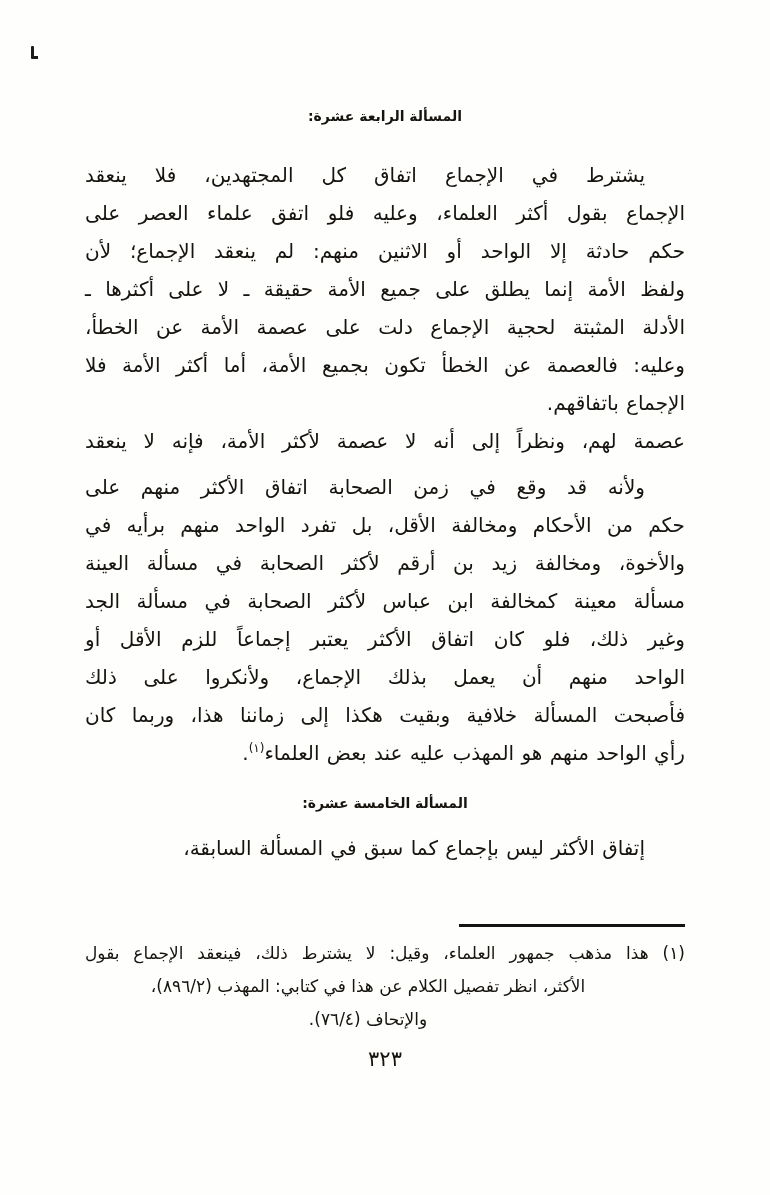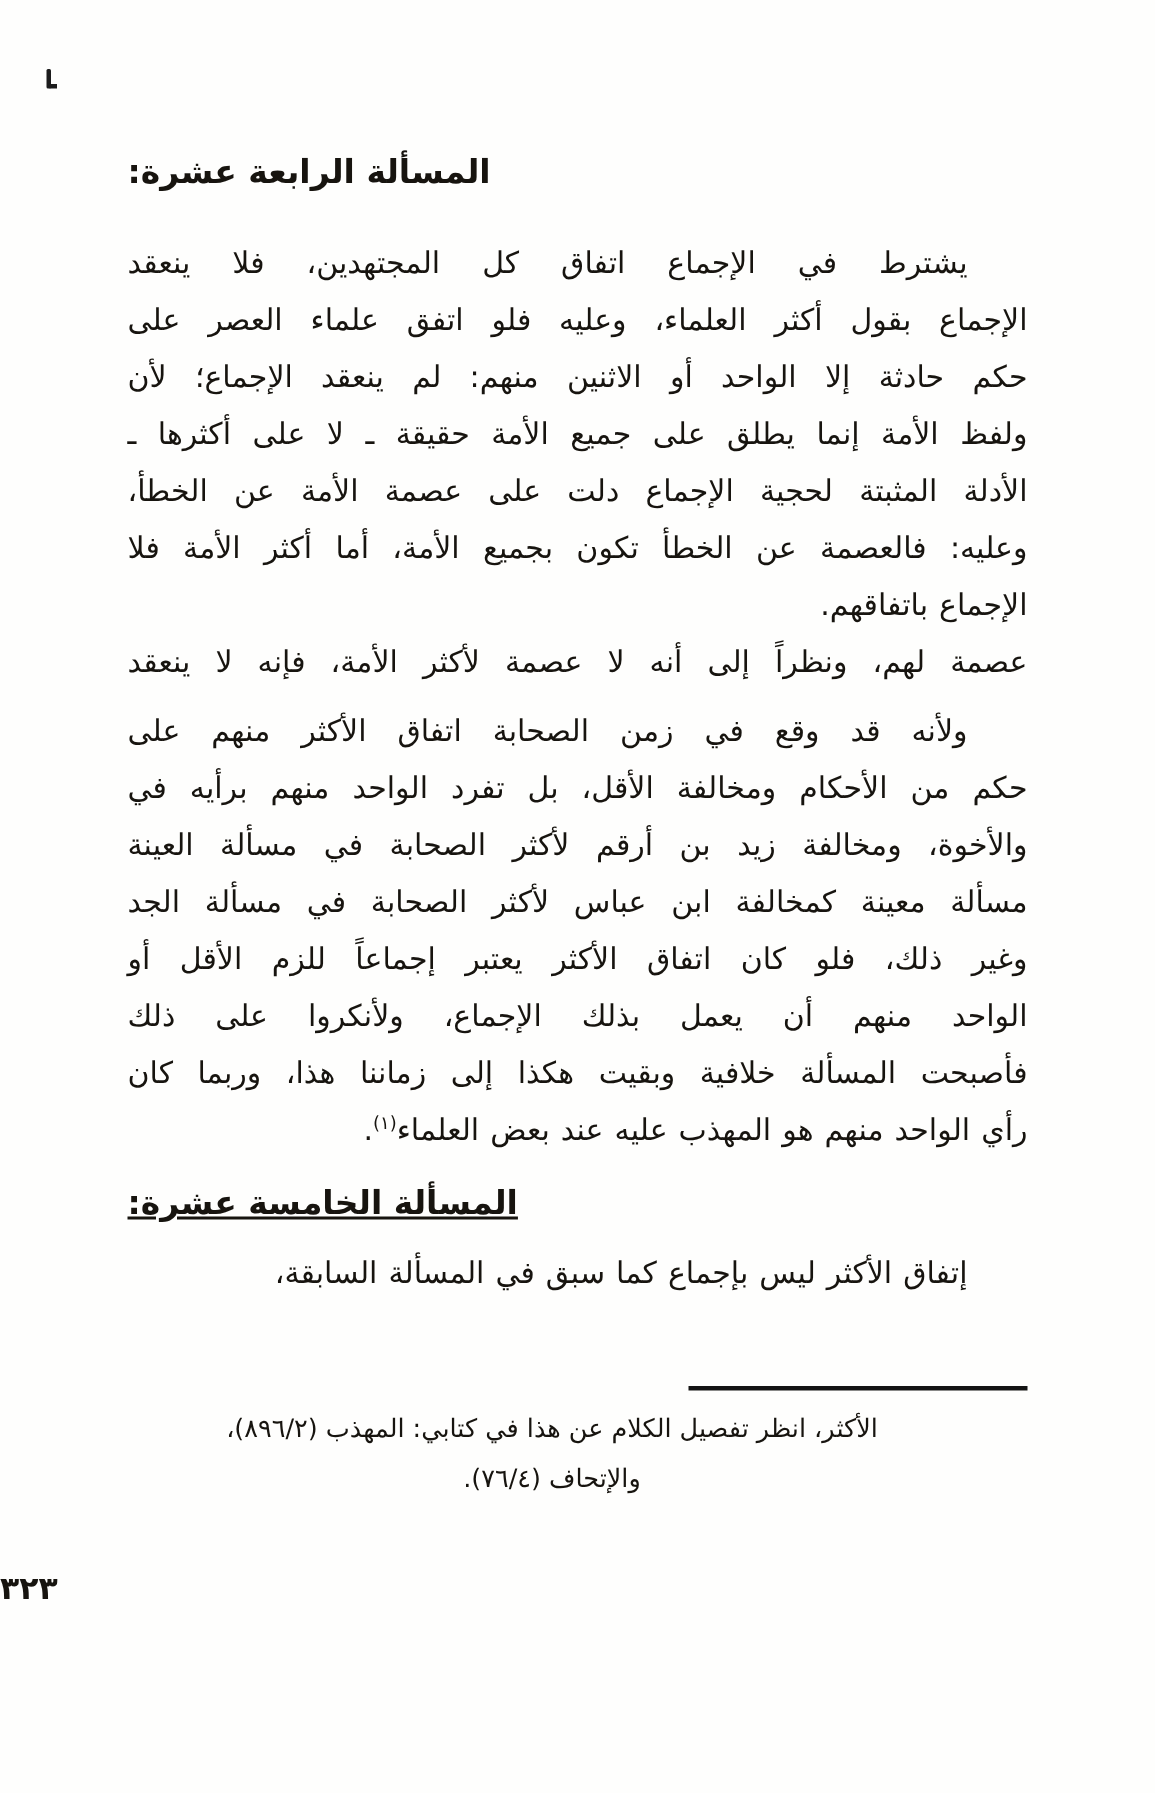--- a/index.html
+++ b/index.html
@@ -36,30 +36,29 @@
     height: 3px;
     background: #1c1c1c;
   }
   .content {
     position: absolute;
     top: 99px;
     right: 85px;
     width: 600px;
   }
   .sec-heading {
-    font-size: 22px;
+    font-size: 14px;
     line-height: 34px;
     font-weight: 700;
     margin: 0 0 23px 0;
-    text-align: left;
+    text-align: center;
   }
   .sec-heading.second {
     margin-top: 14px;
     margin-bottom: 9px;
-    text-decoration: underline;
   }
   .par { margin: 0 0 8px 0; }
   .line {
     font-size: 20px;
     line-height: 38px;
     text-align: right;
     word-spacing: 1px;
   }
   .just {
     text-align: justify;
@@ -91,23 +90,23 @@
   .fn-line.first {
     text-align: justify;
     text-align-last: justify;
   }
   .fn-line.cont { padding-right: 34px; }
   .page-number {
     position: absolute;
     top: 1047px;
     left: 0;
     right: 0;
-    text-align: left;
+    text-align: center;
     font-size: 21px;
-    font-weight: 700;
+    font-weight: 400;
     letter-spacing: 2px;
   }
 </style>
 </head>
 <body>
 
 <div class="page">
 
   <div class="artifact"></div>
 
@@ -143,19 +142,20 @@
       <h2 class="sec-heading second">المسألة الخامسة عشرة:</h2>
       <div class="par">
         <div class="line indent">إتفاق الأكثر ليس بإجماع كما سبق في المسألة السابقة،</div>
       </div>
     </section>
 
   </main>
 
   <footer class="footnotes">
     <div class="fn-rule"></div>
+    <div class="fn-line first">(١) هذا مذهب جمهور العلماء، وقيل: لا يشترط ذلك، فينعقد الإجماع بقول</div>
     <div class="fn-line cont">الأكثر، انظر تفصيل الكلام عن هذا في كتابي: المهذب (٨٩٦/٢)،</div>
     <div class="fn-line cont">والإتحاف (٧٦/٤).</div>
   </footer>
 
   <div class="page-number">٣٢٣</div>
 
 </div>
 
 </body></html>

